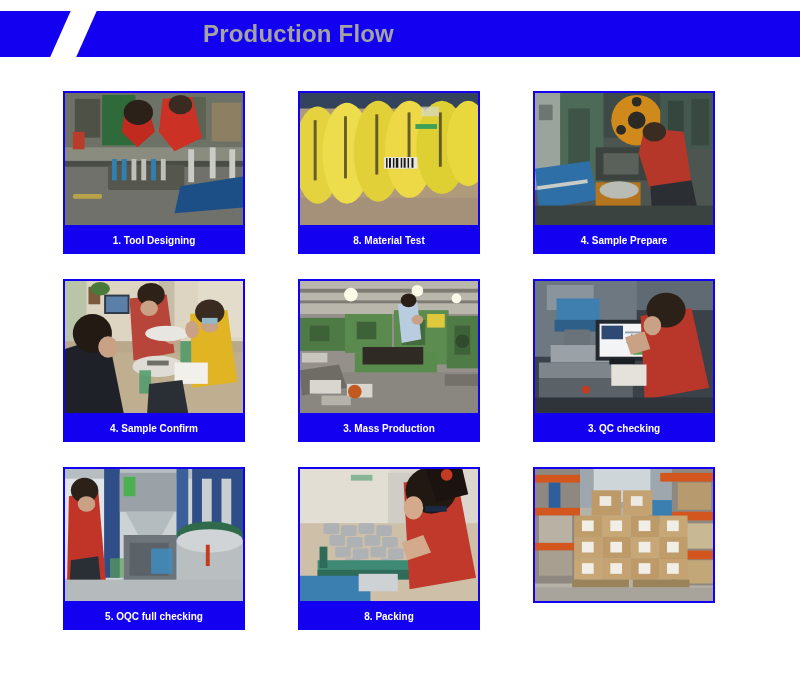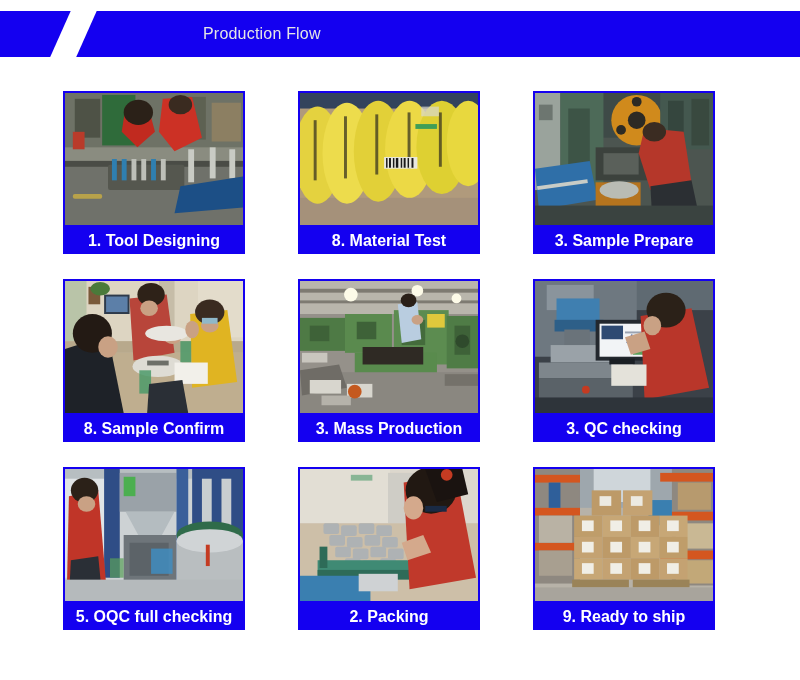--- a/index.html
+++ b/index.html
@@ -33,23 +33,23 @@
     height: 60px;
     background: #ffffff;
     transform: skewX(-24deg);
   }
   .banner-title {
     position: absolute;
     left: 203px;
     top: 0;
     height: 46px;
     line-height: 46px;
-    color: #e5e5e5;
-    font-size: 16px;
-    font-weight: normal;
+    color: #a3a3a3;
+    font-size: 24px;
+    font-weight: bold;
     letter-spacing: 0.2px;
     white-space: nowrap;
   }
 
   
   .grid {
     position: absolute;
     left: 63px;
     top: 91px;
     width: 674px;
@@ -69,21 +69,21 @@
     box-sizing: border-box;
     overflow: hidden;
     background: #6b6f63;
   }
   .photo svg { display: block; width: 100%; height: 100%; }
 
   .caption {
     margin-top: 0;
     background: #1400f0;
     color: #ffffff;
-    font-size: 16px;
+    font-size: 10px;
     font-weight: bold;
     text-align: center;
     height: 27px;
     line-height: 27px;
     white-space: nowrap;
     overflow: hidden;
   }
   
   .cap-w-full { width: 182px; }
 </style>
@@ -188,21 +188,21 @@
         <path d="M112 36 L152 40 L160 92 L118 100 L106 62 Z" fill="#b5372a"></path>
         <ellipse cx="122" cy="40" rx="12" ry="10" fill="#3b2c22"></ellipse>
         <path d="M118 96 L160 90 L168 128 L120 132 Z" fill="#2b2f33"></path>
         <path d="M0 78 L56 70 L64 110 L4 120 Z" fill="#2f6fa8"></path>
         <rect x="2" y="96" width="52" height="4" fill="#c8ccc6" transform="rotate(-8 2 96)"></rect>
         <rect x="62" y="92" width="46" height="30" fill="#b5741e"></rect>
         <ellipse cx="86" cy="100" rx="20" ry="9" fill="#b9bcb4"></ellipse>
         <rect x="0" y="116" width="182" height="20" fill="#3a4340"></rect>
       </svg>
     </div>
-    <div class="caption cap-w-full">3. Sample Prepare</div>
+    <div class="caption cap-w-full">4. Sample Prepare</div>
   </div>
 
   <div class="card">
     <div class="photo">
       <svg viewBox="0 0 182 136" preserveAspectRatio="none">
         <rect x="0" y="0" width="182" height="136" fill="#cfc6b2"></rect>
         <rect x="0" y="0" width="182" height="62" fill="#ddd5c2"></rect>
         <rect x="0" y="0" width="22" height="62" fill="#b9c4a8"></rect>
         <rect x="96" y="0" width="16" height="58" fill="#c6bda8"></rect>
         <rect x="136" y="0" width="46" height="58" fill="#e3dccb"></rect>
@@ -226,21 +226,21 @@
         <rect x="140" y="38" width="16" height="6" fill="#8fb8c9"></rect>
         <ellipse cx="130" cy="50" rx="7" ry="9" fill="#c9a184"></ellipse>
         <ellipse cx="95" cy="88" rx="26" ry="11" fill="#dedcd4"></ellipse>
         <rect x="84" y="82" width="22" height="5" fill="#6d6f68"></rect>
         <rect x="76" y="92" width="12" height="24" fill="#4c9a6a" opacity="0.85"></rect>
         <rect x="118" y="62" width="11" height="22" fill="#4c9a6a" opacity="0.85"></rect>
         <rect x="112" y="84" width="34" height="22" fill="#f2f0ea"></rect>
         <path d="M86 106 L120 102 L126 136 L84 136 Z" fill="#2a2f36"></path>
       </svg>
     </div>
-    <div class="caption cap-w-full">8. Sample Confirm</div>
+    <div class="caption cap-w-full">4. Sample Confirm</div>
   </div>
 
   <div class="card">
     <div class="photo">
       <svg viewBox="0 0 182 136" preserveAspectRatio="none">
         <rect x="0" y="0" width="182" height="136" fill="#8d8a80"></rect>
         <rect x="0" y="0" width="182" height="34" fill="#b9b6ac"></rect>
         <rect x="0" y="8" width="182" height="4" fill="#7e7b72"></rect>
         <rect x="0" y="20" width="182" height="3" fill="#7e7b72"></rect>
         <circle cx="52" cy="14" r="7" fill="#fdfbe8"></circle>
@@ -372,21 +372,21 @@
         <path d="M106 14 L160 6 L180 112 L112 124 Z" fill="#c0392b"></path>
         <ellipse cx="134" cy="22" rx="26" ry="24" fill="#211812"></ellipse>
         <path d="M128 0 L166 0 L172 26 L140 34 Z" fill="#1a1310"></path>
         <ellipse cx="116" cy="40" rx="10" ry="12" fill="#d4a98c"></ellipse>
         <circle cx="150" cy="6" r="6" fill="#c43b22"></circle>
         <path d="M104 76 L126 68 L134 86 L110 94 Z" fill="#d4a98c"></path>
         <rect x="128" y="38" width="22" height="6" fill="#1a2a44"></rect>
         <rect x="60" y="108" width="40" height="18" fill="#cfd2d4"></rect>
       </svg>
     </div>
-    <div class="caption cap-w-full">2. Packing</div>
+    <div class="caption cap-w-full">8. Packing</div>
   </div>
 
   <div class="card">
     <div class="photo">
       <svg viewBox="0 0 182 136" preserveAspectRatio="none">
         <rect x="0" y="0" width="182" height="136" fill="#b7b2a8"></rect>
         <rect x="0" y="0" width="182" height="40" fill="#9ea7ad"></rect>
         <rect x="60" y="0" width="58" height="34" fill="#cfd6da"></rect>
         <rect x="0" y="0" width="46" height="118" fill="#8e8880"></rect>
         <rect x="0" y="6" width="46" height="8" fill="#d4561f"></rect>
@@ -433,16 +433,15 @@
           <rect x="48" y="97" width="12" height="11"></rect>
             <rect x="77" y="97" width="12" height="11"></rect>
           <rect x="106" y="97" width="12" height="11"></rect>
             <rect x="135" y="97" width="12" height="11"></rect>
         </g>
         <rect x="38" y="114" width="58" height="8" fill="#9a8358"></rect>
         <rect x="100" y="114" width="58" height="8" fill="#9a8358"></rect>
         <rect x="0" y="122" width="182" height="14" fill="#a8a49c"></rect>
       </svg>
     </div>
-    <div class="caption cap-w-full">9. Ready to ship</div>
   </div>
 
 </div>
 
 </body></html>

